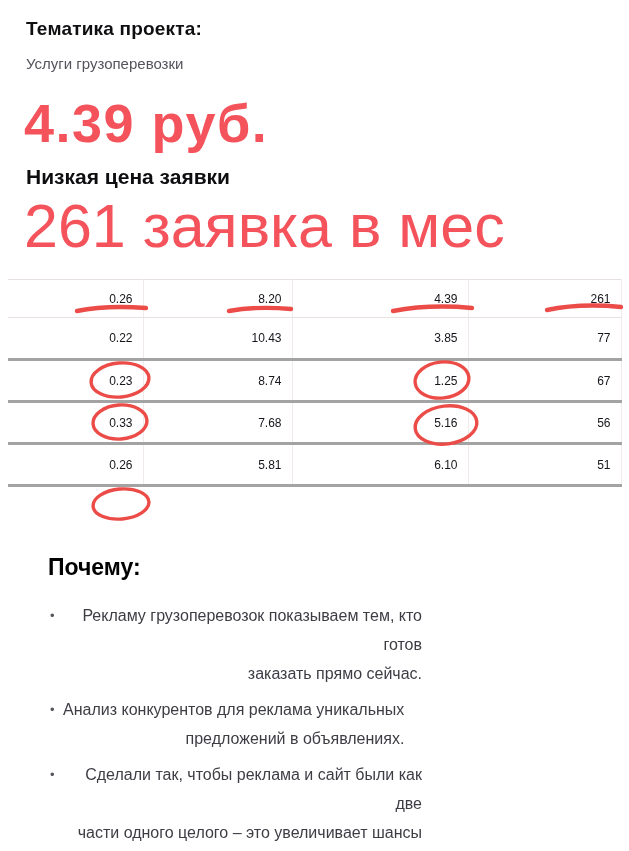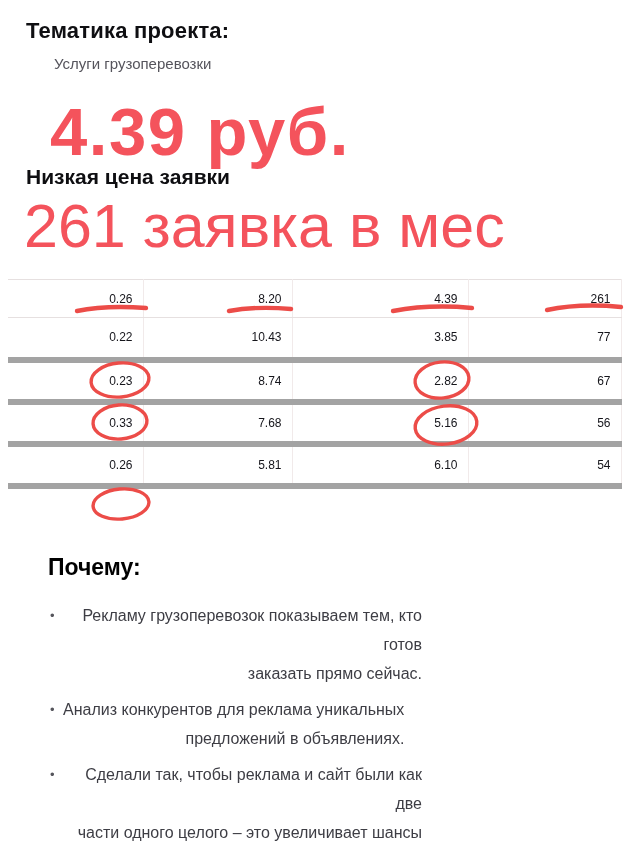--- a/index.html
+++ b/index.html
@@ -7,30 +7,30 @@
   body {
     position: relative;
     background: #ffffff;
     font-family: "Liberation Sans", "DejaVu Sans", sans-serif;
     color: #15151b;
     overflow: hidden;
   }
 
   .section-title {
     position: absolute; left: 26px; top: 18px;
-    font-size: 22px; font-weight: bold; color: #0f0f12; letter-spacing: .2px;
+    font-size: 19px; font-weight: bold; color: #0f0f12; letter-spacing: .2px;
   }
   .section-subtitle {
     position: absolute; left: 26px; top: 55px;
-    font-size: 15px; color: #55545c; margin-left: 28px;
+    font-size: 15px; color: #55545c;
   }
   .metric-price {
-    position: absolute; left: 24px; top: 101px;
-    font-size: 67px; line-height: 62px; font-weight: bold;
-    color: #f4535c; letter-spacing: 1.5px; margin-left: 26px;
+    position: absolute; left: 24px; top: 92px;
+    font-size: 54px; line-height: 62px; font-weight: bold;
+    color: #f4535c; letter-spacing: 1.5px;
   }
   .metric-caption {
     position: absolute; left: 26px; top: 165px;
     font-size: 21px; font-weight: bold; color: #0e0e11;
   }
   .metric-leads {
     position: absolute; left: 24px; top: 198px;
     font-size: 61px; line-height: 56px; font-weight: normal;
     color: #f4535c; letter-spacing: 0px;
   }
@@ -42,21 +42,21 @@
   table.stats col.c3 { width: 176px; }
   table.stats col.c4 { width: 153px; }
   table.stats td, table.stats th {
     text-align: right; padding: 0 10px 0 0;
     font-size: 12px; color: #15151b;
     border-right: 1px solid #f1eaea;
     vertical-align: middle;
   }
   tr.summary-row td { height: 38px; border-top: 1px solid #e6e0e0; border-bottom: 1px solid #e6e0e0; }
   tr.header-row th { height: 41px; font-weight: bold; border-bottom: 2px solid #191919; }
-  tr.data-row td { height: 42px; border-bottom: 6px solid #a3a3a3; }
+  tr.data-row td { height: 42px; border-bottom: 3px solid #a3a3a3; }
 
   .annotations {
     position: absolute; left: 0; top: 0; width: 613px; height: 250px;
     pointer-events: none; overflow: visible;
   }
 
   .why-title {
     position: absolute; left: 48px; top: 554px;
     font-size: 23px; font-weight: bold; color: #000000;
   }
@@ -98,34 +98,34 @@
     </tr>
     <tr class="data-row">
       <td>0.22</td>
       <td>10.43</td>
       <td>3.85</td>
       <td>77</td>
     </tr>
     <tr class="data-row">
       <td>0.23</td>
       <td>8.74</td>
-      <td>2.82</td>
+      <td>1.25</td>
       <td>67</td>
     </tr>
     <tr class="data-row">
       <td>0.33</td>
       <td>7.68</td>
       <td>5.16</td>
       <td>56</td>
     </tr>
     <tr class="data-row">
       <td>0.26</td>
       <td>5.81</td>
       <td>6.10</td>
-      <td>54</td>
+      <td>51</td>
     </tr>
   </tbody>
     </table>
 
   <svg class="annotations" viewBox="0 0 613 250">
 
     <path d="M69,32 Q98,26 138,29" fill="none" stroke-width="4.4" stroke-linecap="round" stroke="#ec4c48"></path>
     <path d="M221,32 Q248,27 283,30" fill="none" stroke-width="4.4" stroke-linecap="round" stroke="#ec4c48"></path>
     <path d="M385,32 Q422,25 464,29" fill="none" stroke-width="4.4" stroke-linecap="round" stroke="#ec4c48"></path>
     <path d="M539,31 Q572,24 613,28" fill="none" stroke-width="4.4" stroke-linecap="round" stroke="#ec4c48"></path>

